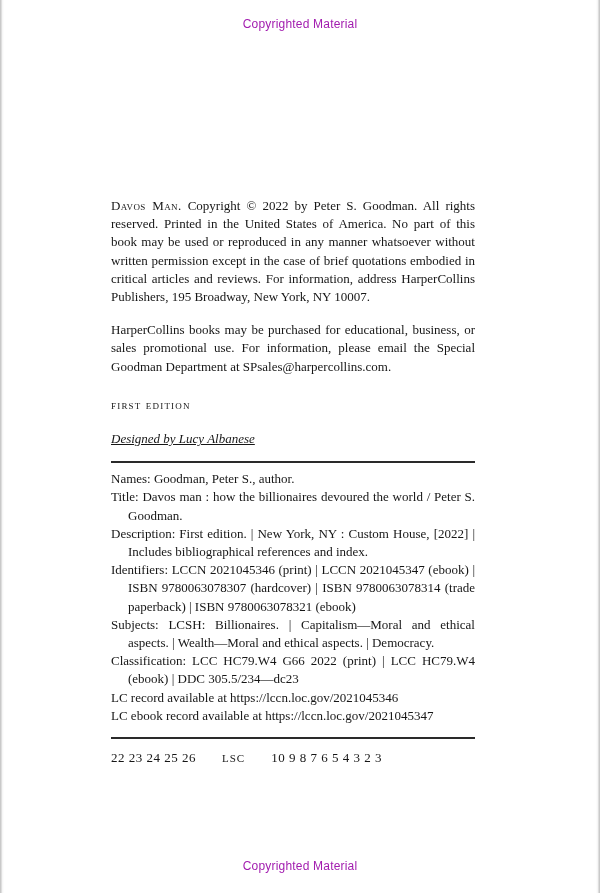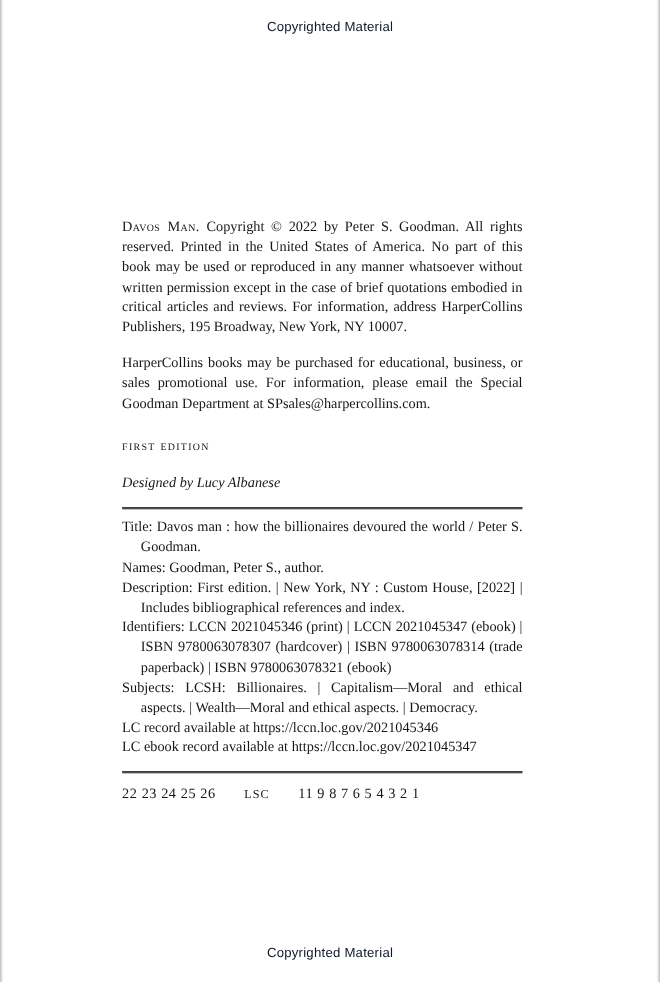--- a/index.html
+++ b/index.html
@@ -30,21 +30,21 @@
     right: 0;
     background: linear-gradient(to left, #c9c9c9 0, #c9c9c9 1px, #f3f3f3 2px, #ffffff 4px);
   }
   .watermark {
     position: absolute;
     left: 0;
     width: 100%;
     text-align: center;
     font-family: "Liberation Sans", sans-serif;
     font-size: 12px;
-    color: #0f172a;
+    color: #a21caf;
     letter-spacing: 0.2px;
   }
   .watermark.top { top: 17px; }
   .watermark.bottom { top: 859px; }
 
   .colophon {
     position: absolute;
     left: 111px;
     top: 197px;
     width: 364px;
@@ -61,20 +61,21 @@
   }
   .edition-line {
     margin: 20px 0 16px 0;
     font-variant: small-caps;
     letter-spacing: 1.2px;
     font-size: 12.5px;
   }
   .designer-line {
     margin: 10px 0 13px 0;
     font-style: italic;
+    text-decoration: underline;
   }
   .rule {
     border: none;
     border-top: 1px solid #2a2a2a;
     height: 0;
     margin: 0;
   }
   .cip-heading {
     margin: 6px 0 7px 0;
   }
@@ -125,33 +126,34 @@
     <p class="edition-line">first edition</p>
 
     <p class="designer-line">Designed by Lucy Albanese</p>
 
     <hr class="rule">
 
 
     <hr class="rule">
 
     <div class="cip-entries">
+      <div class="cip-entry">Names: Goodman, Peter S., author.</div>
       <div class="cip-entry">Title: Davos man : how the billionaires devoured the world / Peter S. Goodman.</div>
-      <div class="cip-entry">Names: Goodman, Peter S., author.</div>
       <div class="cip-entry">Description: First edition. | New York, NY : Custom House, [2022] | Includes bibliographical references and index.</div>
       <div class="cip-entry">Identifiers: LCCN 2021045346 (print) | LCCN 2021045347 (ebook) | ISBN 9780063078307 (hardcover) | ISBN 9780063078314 (trade paperback) | ISBN 9780063078321 (ebook)</div>
       <div class="cip-entry">Subjects: LCSH: Billionaires. | Capitalism—Moral and ethical aspects. | Wealth—Moral and ethical aspects. | Democracy.</div>
+      <div class="cip-entry">Classification: LCC HC79.W4 G66 2022 (print) | LCC HC79.W4 (ebook) | DDC 305.5/234—dc23</div>
       <div class="cip-entry">LC record available at https://lccn.loc.gov/2021045346</div>
       <div class="cip-entry">LC ebook record available at https://lccn.loc.gov/2021045347</div>
     </div>
 
     <hr class="rule">
 
 
     <hr class="rule">
 
-    <p class="print-line"><span class="years">22 23 24 25 26</span><span class="printer">lsc</span><span class="numbers">11 9 8 7 6 5 4 3 2 1</span></p>
+    <p class="print-line"><span class="years">22 23 24 25 26</span><span class="printer">lsc</span><span class="numbers">10 9 8 7 6 5 4 3 2 3</span></p>
 
   </div>
 
   <div class="watermark bottom">Copyrighted Material</div>
 
 </div>
 
 </body></html>

